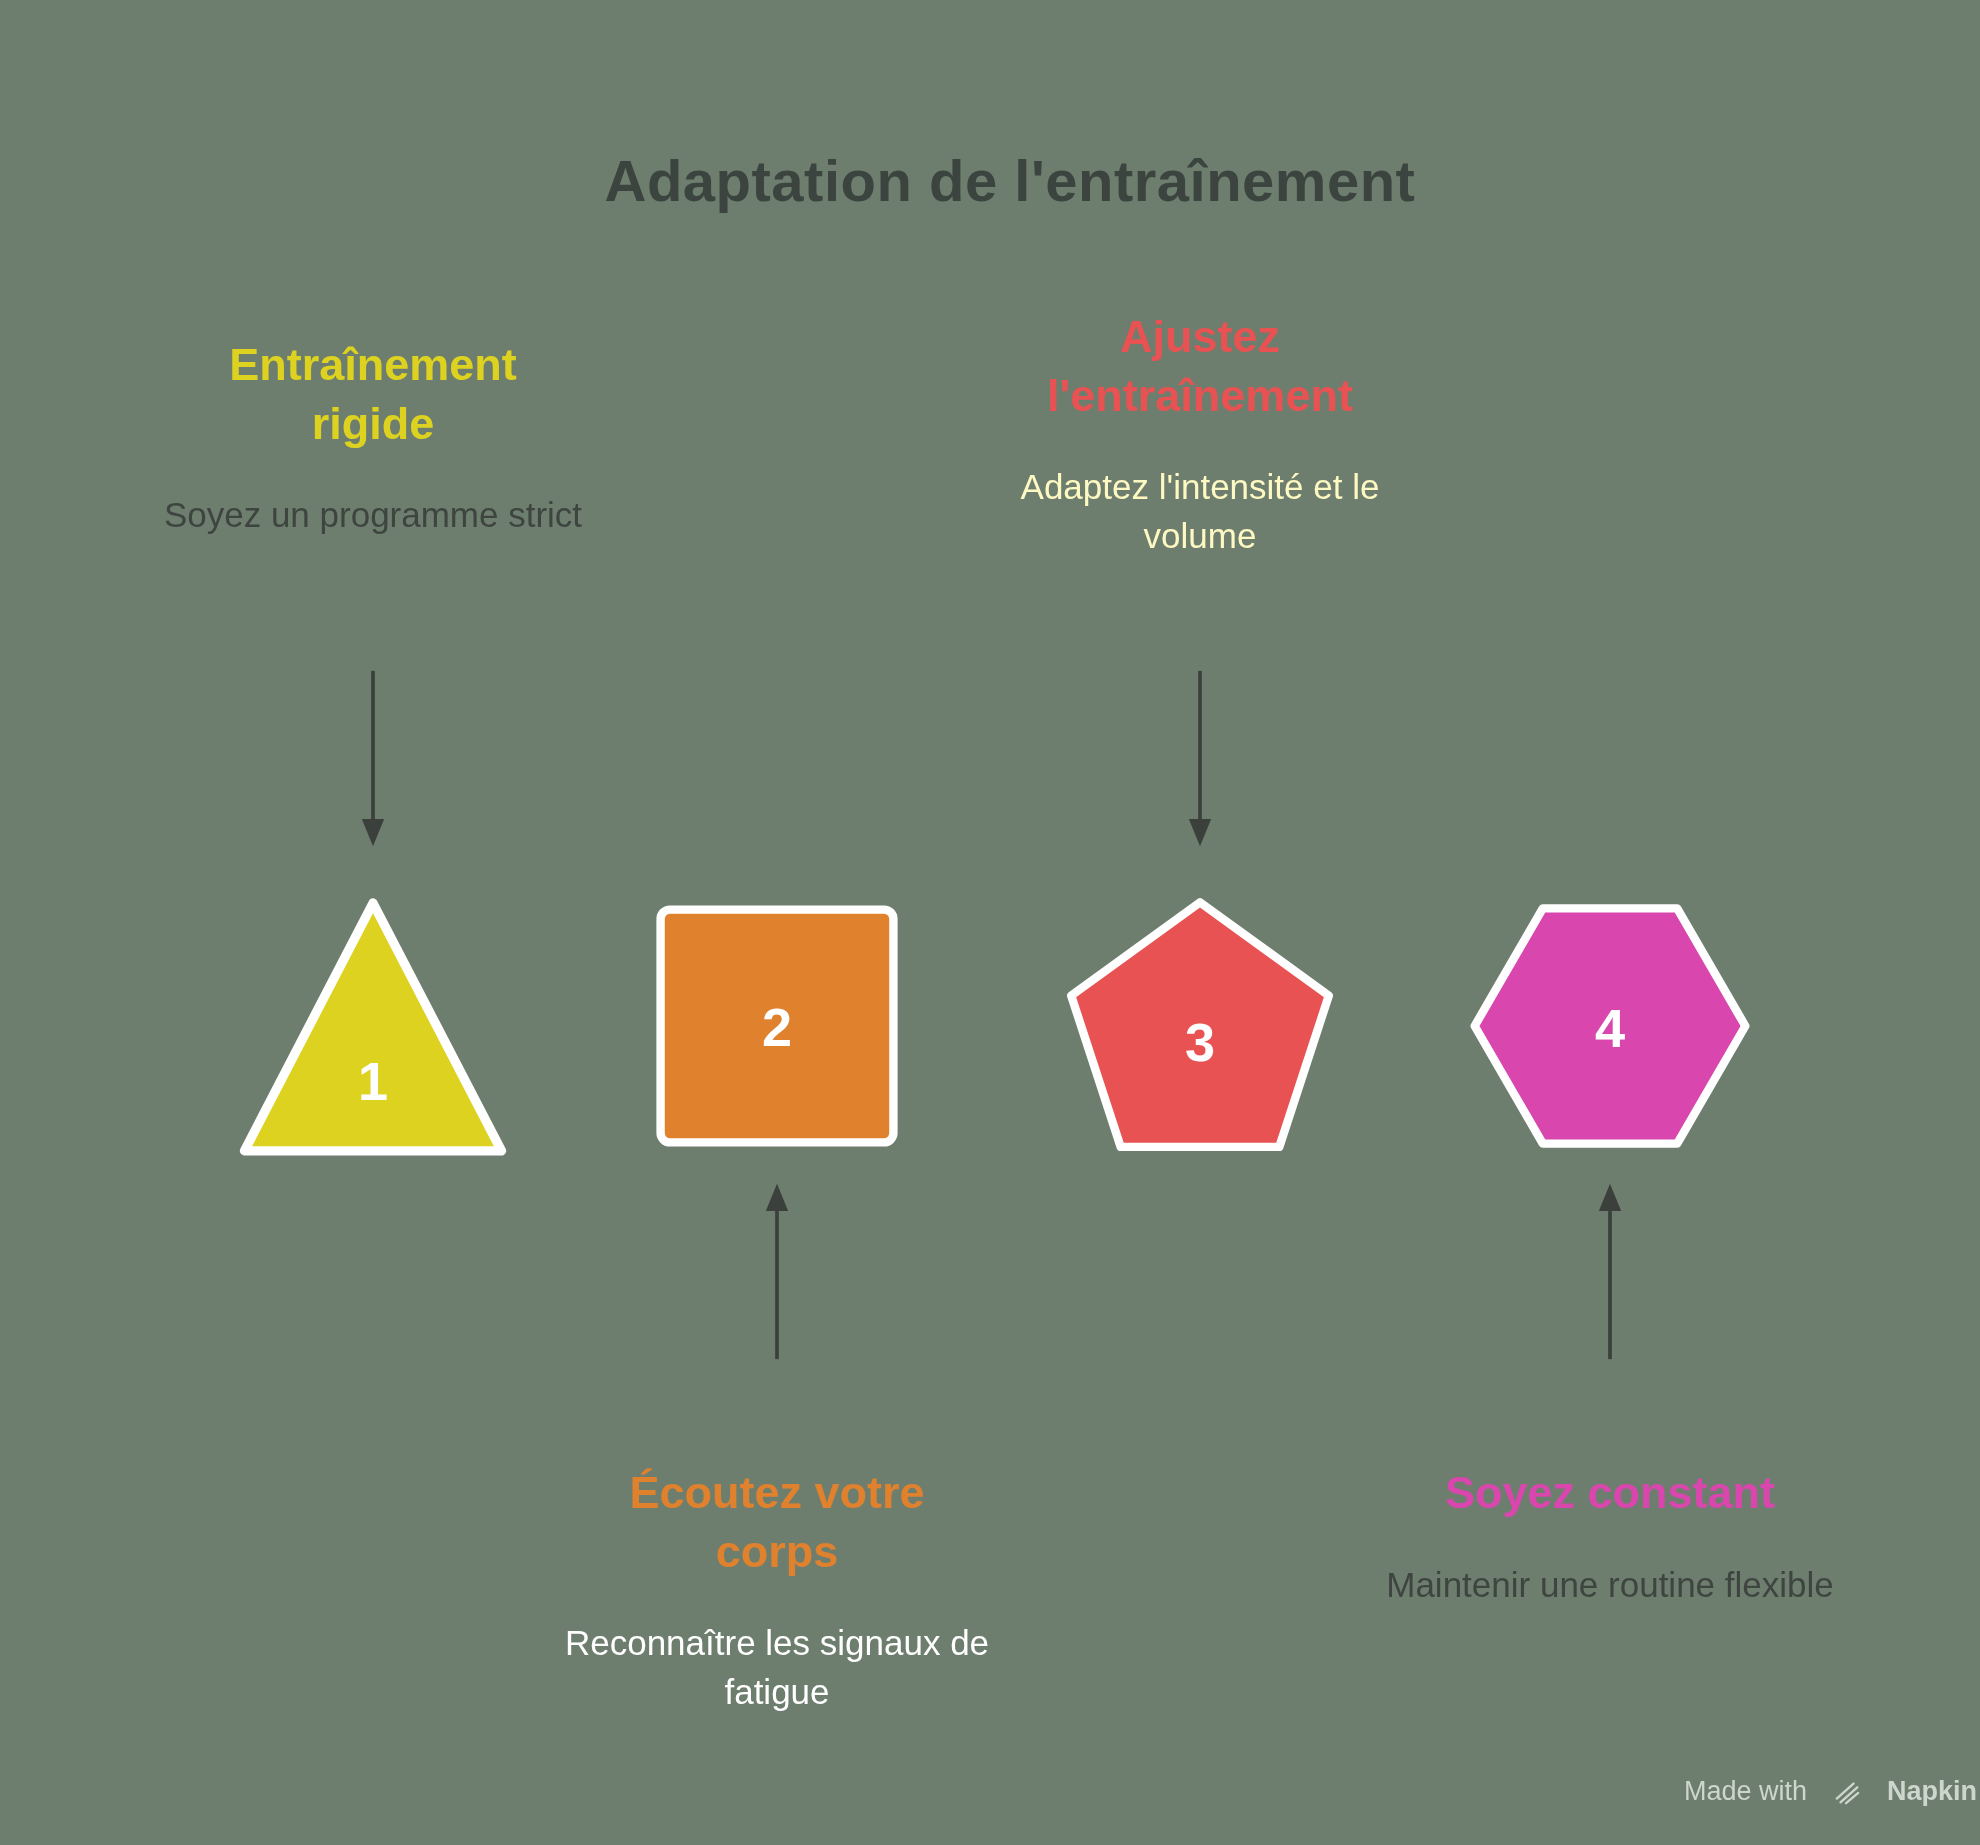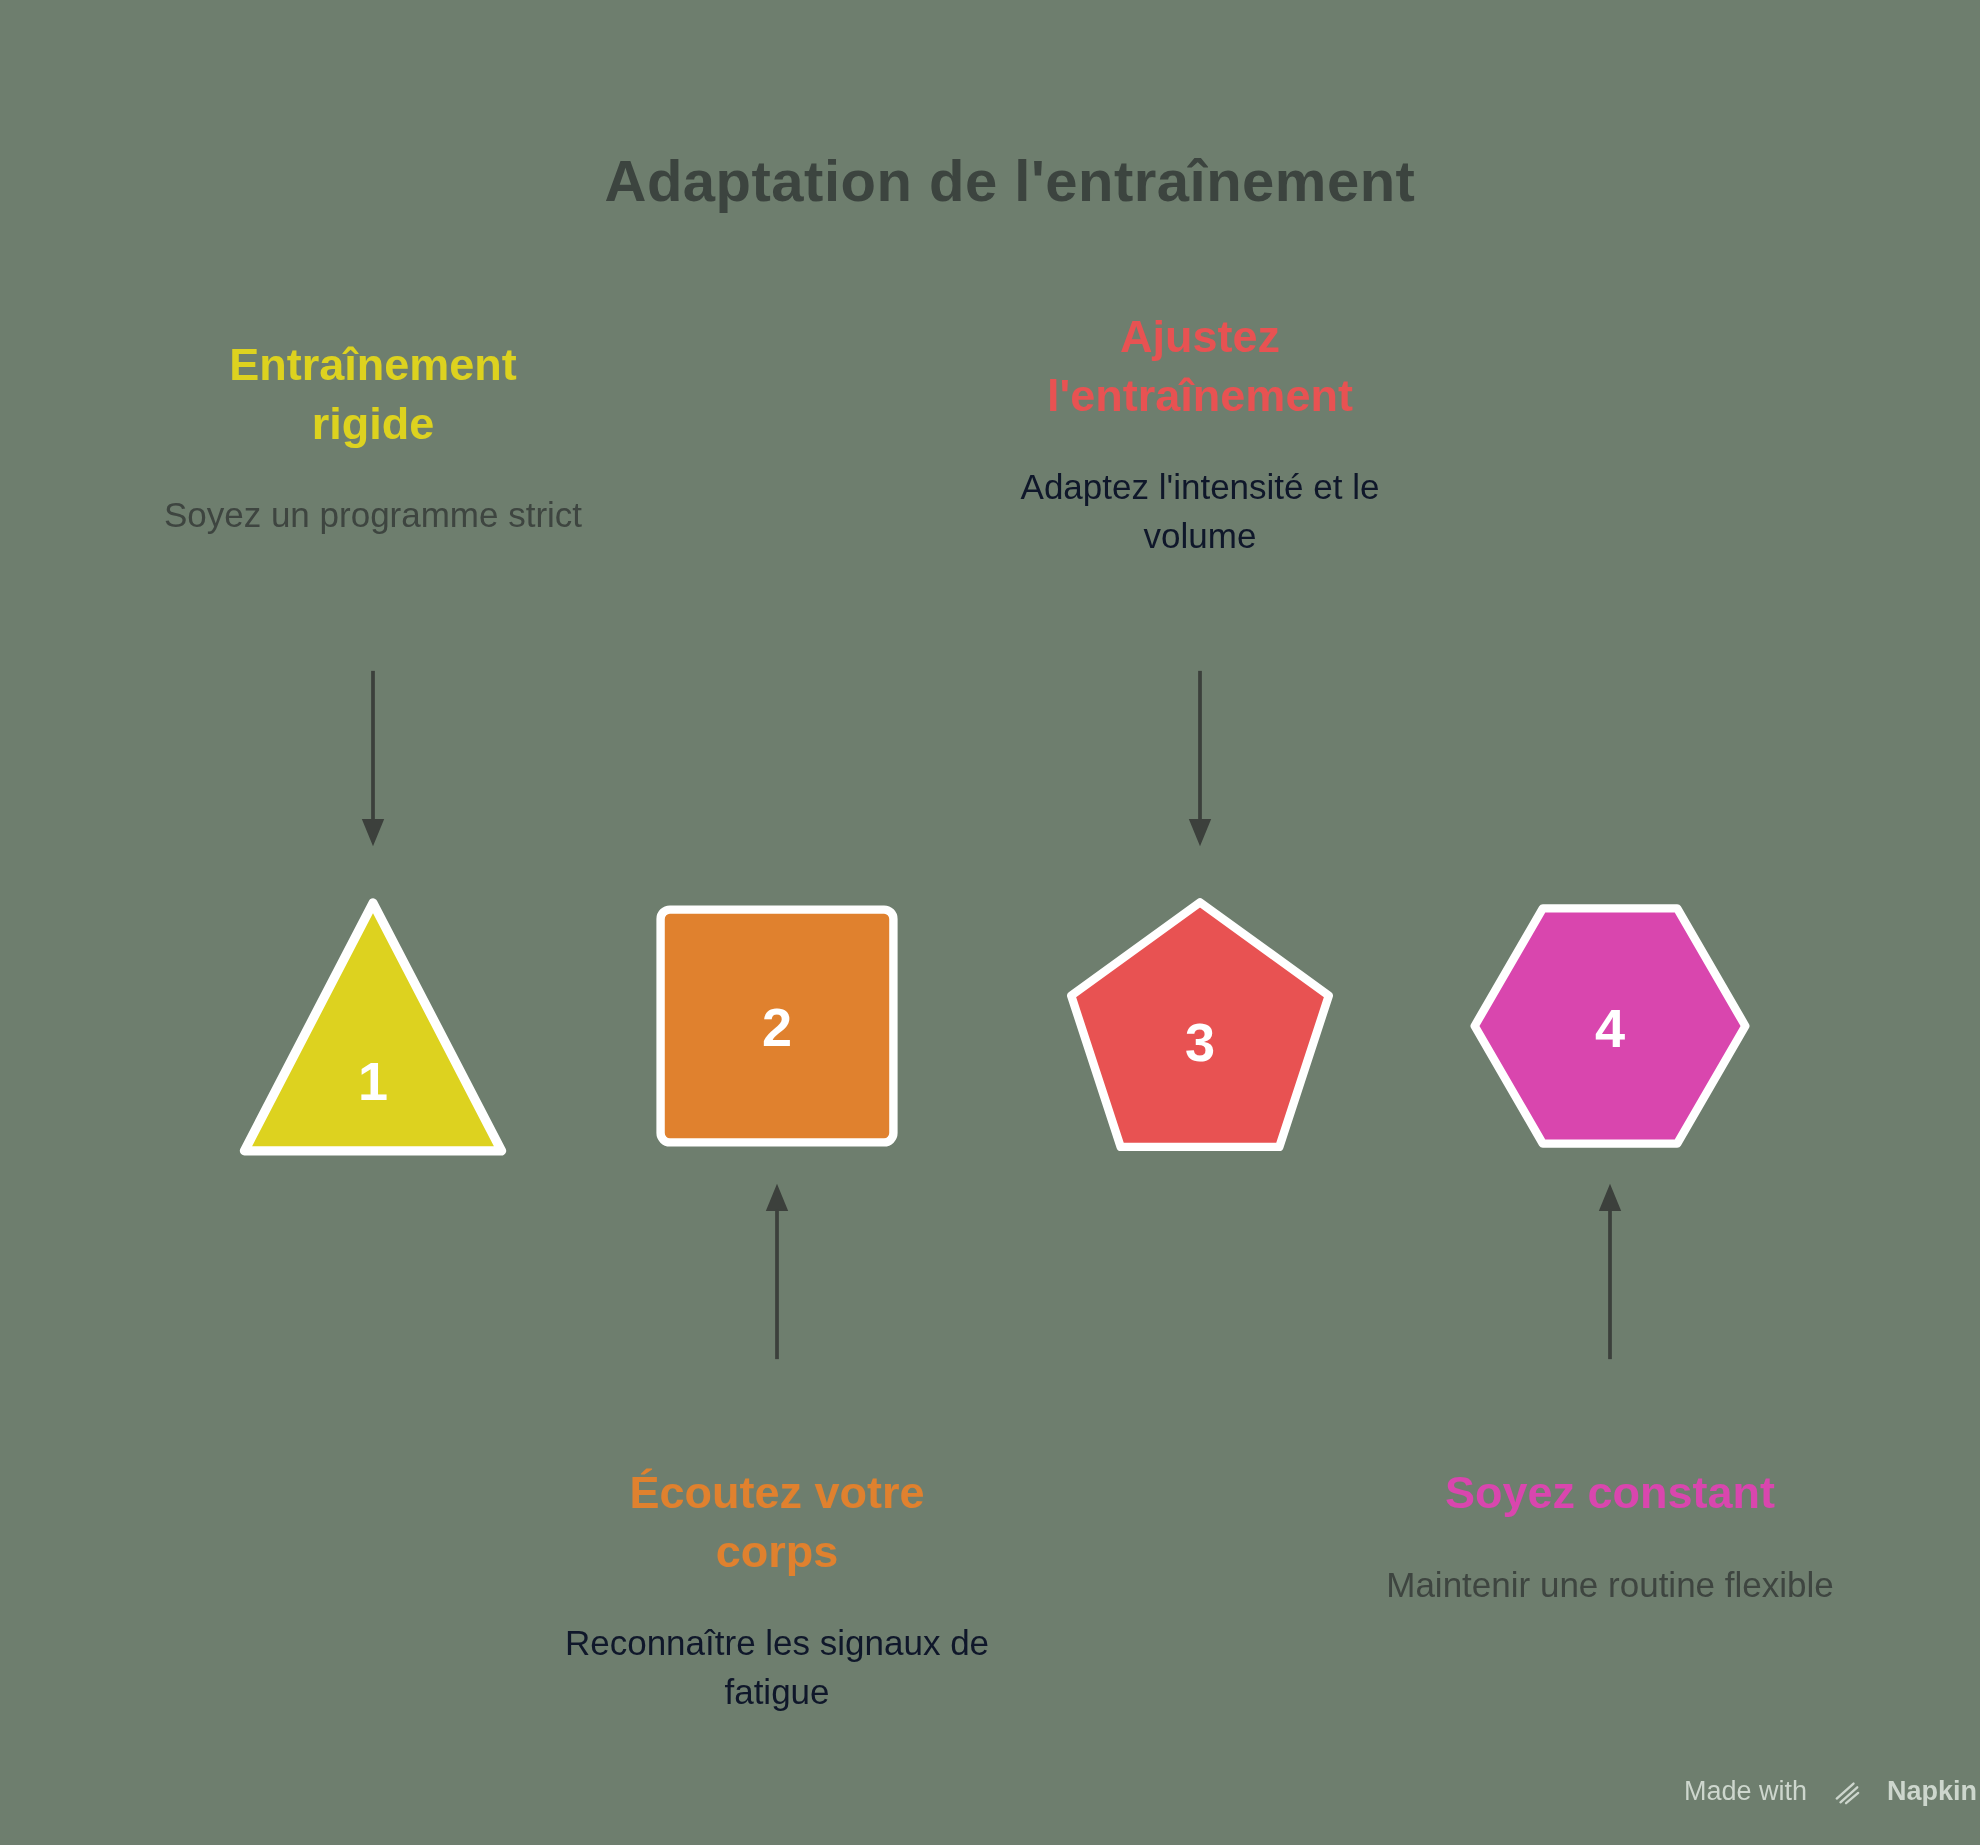--- a/index.html
+++ b/index.html
@@ -120,28 +120,28 @@
         <rect x="6" y="6" width="250" height="250" rx="10" stroke="#ffffff" stroke-width="9" stroke-linejoin="round" fill="#e0812e"></rect>
         <text class="shape-num" x="131" y="132" text-anchor="middle" dominant-baseline="central">2</text>
       </svg>
     </div>
     <svg class="arrow arrow-up" width="30" height="179" viewBox="0 0 32 192">
       <polygon points="16,2 4,31 28,31" fill="#3c403c"></polygon>
       <line x1="16" y1="29" x2="16" y2="190" stroke-width="4" stroke="#3c403c"></line>
     </svg>
     <div class="textblock bottom-block">
       <div class="heading" style="color: rgb(224, 129, 46);">Écoutez votre corps</div>
-      <div class="body" style="color: #0f172a;">Reconnaître les signaux de fatigue</div>
+      <div class="body" style="color: #ffffff;">Reconnaître les signaux de fatigue</div>
     </div>
   </div>
 
   <div class="col" style="left:939px">
     <div class="textblock top-block">
       <div class="heading" style="color: rgb(232, 82, 82);">Ajustez l'entraînement</div>
-      <div class="body" style="color: #0f172a;">Adaptez l'intensité et le volume</div>
+      <div class="body" style="color: #fef9c3;">Adaptez l'intensité et le volume</div>
     </div>
     <svg class="arrow arrow-down" width="30" height="179" viewBox="0 0 32 192">
       <line x1="16" y1="2" x2="16" y2="162" stroke-width="4" stroke="#3c403c"></line>
       <polygon points="16,190 4,161 28,161" fill="#3c403c"></polygon>
     </svg>
     <div class="shape-wrap">
       <svg width="280" height="266" viewBox="0 0 300 285">
         <polygon points="150,10 288,110 235,272 65,272 12,110" stroke="#ffffff" stroke-width="9" stroke-linejoin="round" fill="#e85252"></polygon>
         <text class="shape-num" x="150" y="160" text-anchor="middle" dominant-baseline="central">3</text>
       </svg>

